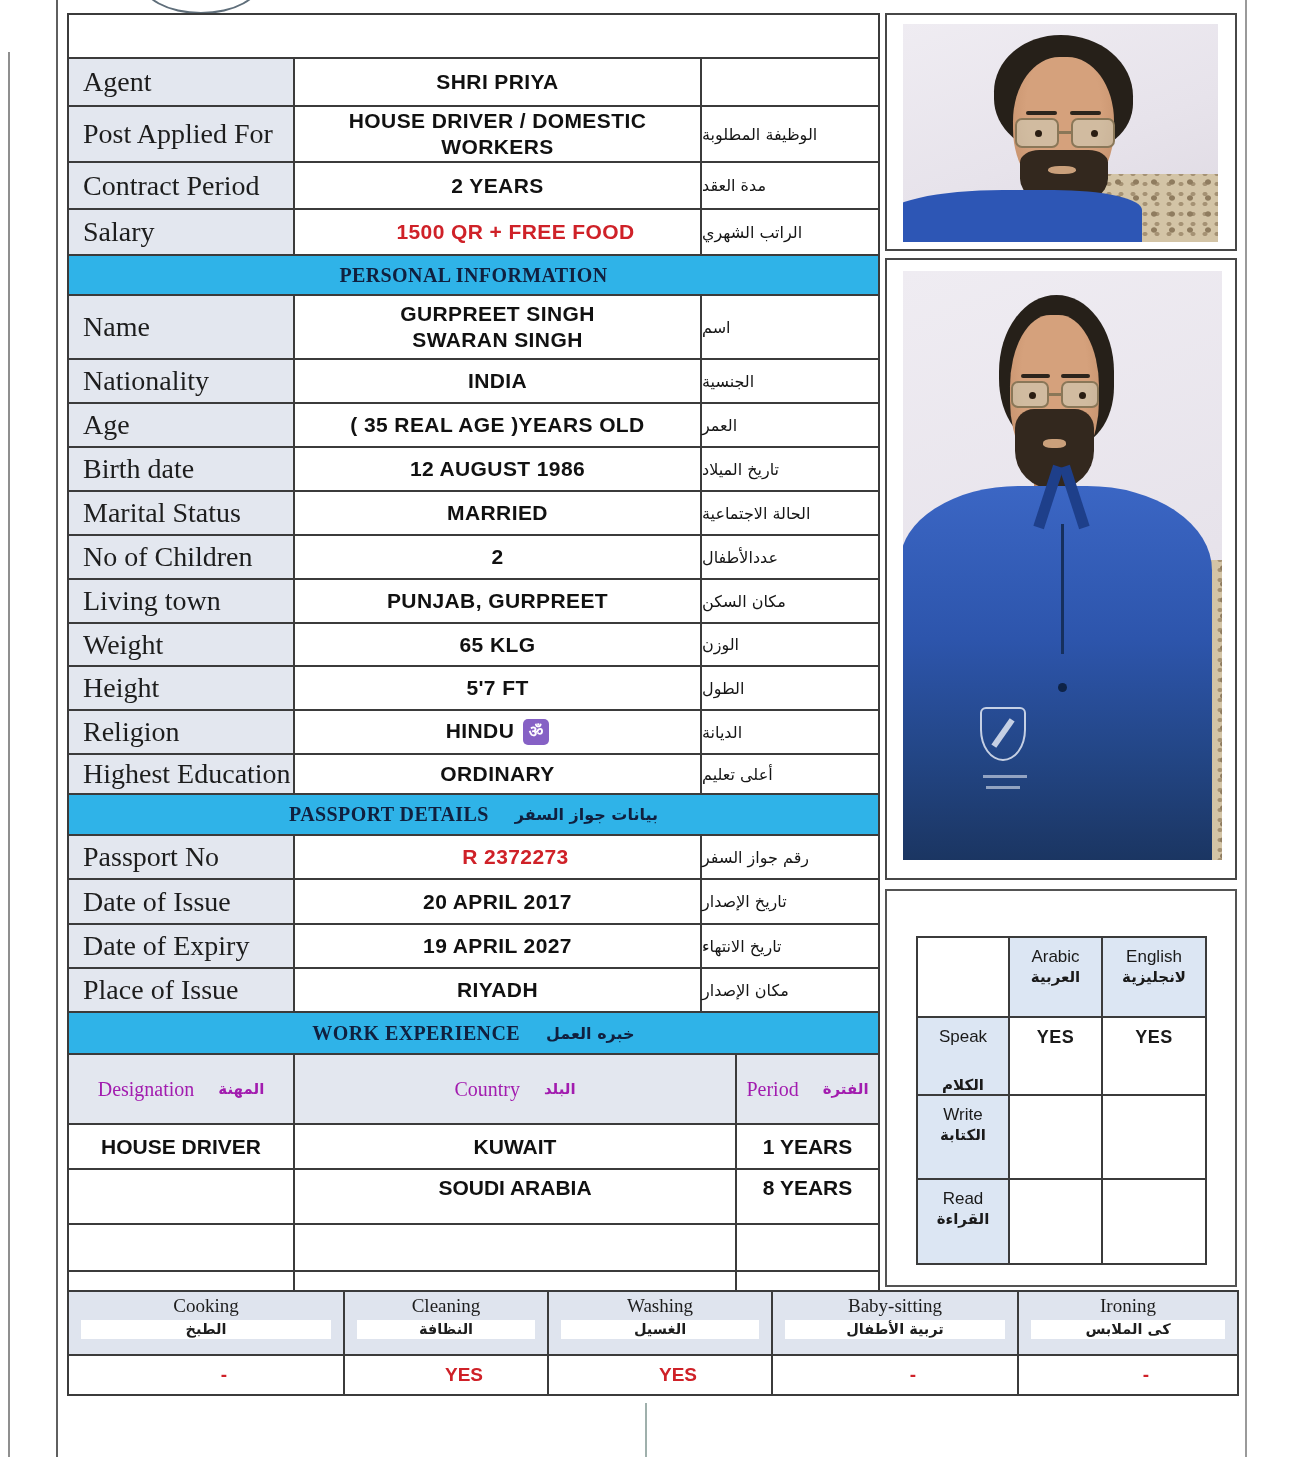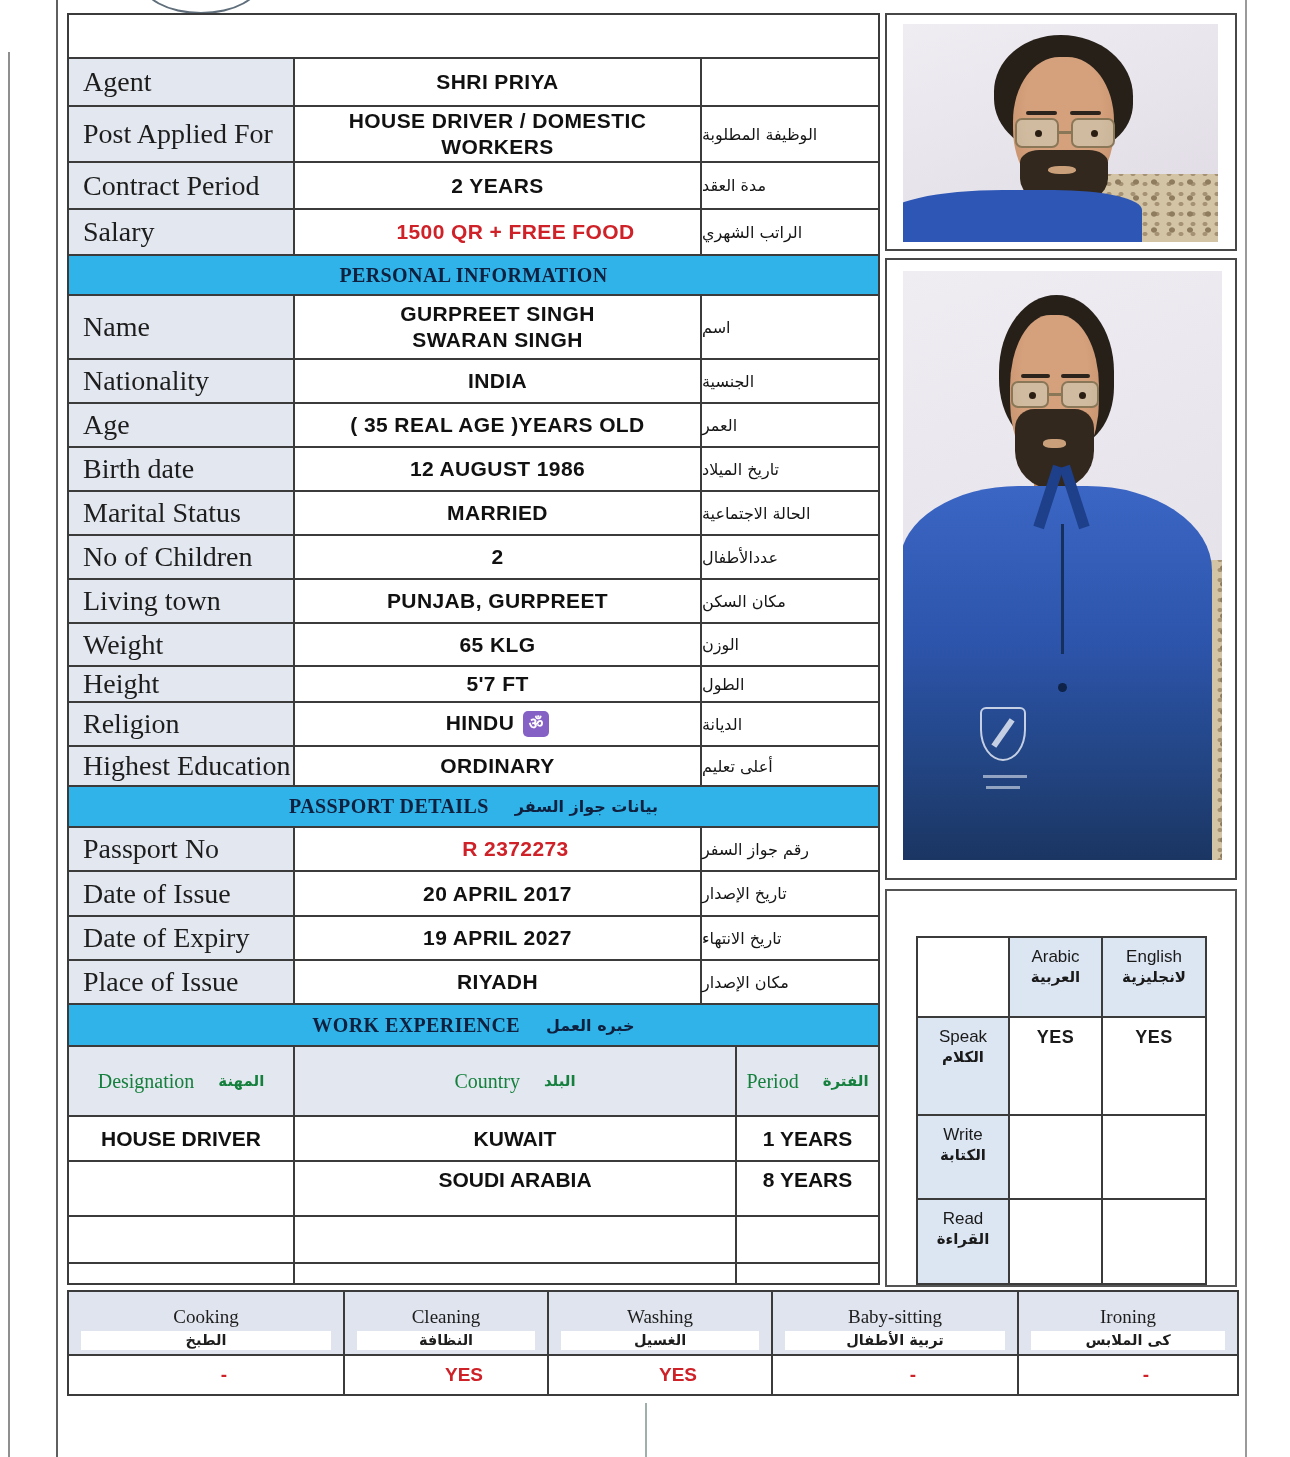--- a/index.html
+++ b/index.html
@@ -33,21 +33,21 @@
     font-size:16px; color:#151515; }
   .red { color:#cf2128;margin-left:36px; }
   .m-row.section { background:#2fb3e8; justify-content:center; align-items:center;
     font-family:"Liberation Serif", serif; font-weight:bold; font-size:20px; color:#10203f;
     letter-spacing:.4px; gap:26px; }
   .m-row.section .ar { font-family:"DejaVu Sans", sans-serif; font-size:16px; font-weight:bold; }
   .om-badge { display:inline-block; width:26px; height:26px; margin-left:9px; border-radius:5px;
     background:#8661c5; color:#fff; font-size:16px; line-height:26px; text-align:center;
     font-family:"DejaVu Sans", sans-serif; vertical-align:middle; }
   .we-head .cell { display:flex; align-items:center; justify-content:center; gap:24px;
-    background:#e3e7ef; font-family:"Liberation Serif", serif; font-size:20px; color:#15803d; }
+    background:#e3e7ef; font-family:"Liberation Serif", serif; font-size:20px; color:#a21caf; }
   .we-head .ar, .work-ar { font-family:"DejaVu Sans", sans-serif; font-size:15px; font-weight:bold; }
   .we-cell { display:flex; align-items:center; justify-content:center; text-align:center;
     font-weight:bold; font-size:21px; color:#111; }
   .bd-r { border-right:2px solid #3b3b3b; }
   .w-desig { width:226px; } .w-country { flex:1; } .w-period { width:141px; }
 
   
   .photo-frame { position:absolute; left:885px; width:352px; border:2px solid #474747; background:#fff; }
   .pf1 { top:13px; height:238px; }
   .pf2 { top:258px; height:622px; }
@@ -102,30 +102,30 @@
   .lang-table { position:absolute; left:29px; top:45px; width:291px;
     border:2px solid #3b3b3b; display:grid; grid-template-columns:92px 93px 1fr; }
   .lt-cell { border-right:2px solid #3b3b3b; border-bottom:2px solid #3b3b3b;
     display:flex; flex-direction:column; align-items:center; padding-top:9px;
     font-size:17px; color:#1a1a1a; background:#fff; }
   .lt-cell:nth-child(3n) { border-right:none; }
   .lt-cell.last-row { border-bottom:none; }
   .lt-cell.shade { background:#dce6f3; }
   .lt-cell .ar { font-family:"DejaVu Sans", sans-serif; font-weight:bold; font-size:15px; margin-top:1px; }
   .lt-cell .yes { font-weight:bold; font-size:18px; letter-spacing:.5px; }
-  .lt-h { height:80px; } .lt-r1 { height:98px; } .lt-r2 { height:84px; } .lt-r3 { height:83px; }
+  .lt-h { height:80px; } .lt-r1 { height:78px;justify-content:space-between; } .lt-r2 { height:84px; } .lt-r3 { height:83px; }
 
   
   .skills-table { position:absolute; left:67px; top:1290px; width:1172px;
     border:2px solid #3b3b3b; background:#fff; }
   .sk-head { display:grid; grid-template-columns:276px 204px 224px 246px 1fr;
     border-bottom:2px solid #3b3b3b; }
   .sk-vals { display:grid; grid-template-columns:276px 204px 224px 246px 1fr; }
   .sk-hcell { background:#dfe4ee; border-right:2px solid #3b3b3b; height:62px;
-    text-align:center; padding-top:14px; font-family:"Liberation Serif", serif;
+    text-align:center; padding-top:3px; font-family:"Liberation Serif", serif;
     font-size:19px; color:#1d1d1d; }
   .sk-hcell:last-child, .sk-vcell:last-child { border-right:none; }
   .sk-hcell .ar-box { margin:3px 12px 0; background:#fff; padding:1px 0 2px;
     font-family:"DejaVu Sans", sans-serif; font-size:14.5px; font-weight:bold; }
   .sk-vcell { border-right:2px solid #3b3b3b; height:38px; display:flex;
     align-items:center; justify-content:center; font-weight:bold; font-size:19px; }
 </style>
 </head>
 <body>
 
@@ -215,21 +215,21 @@
       <div class="c-value">PUNJAB, GURPREET</div>
       <div class="c-arabic">مكان السكن</div>
     </div>
 
     <div class="m-row" style="height:43px">
       <div class="c-label">Weight</div>
       <div class="c-value">65 KLG</div>
       <div class="c-arabic">الوزن</div>
     </div>
 
-    <div class="m-row" style="height:36px">
+    <div class="m-row" style="height:44px">
       <div class="c-label">Height</div>
       <div class="c-value">5'7 FT</div>
       <div class="c-arabic">الطول</div>
     </div>
 
     <div class="m-row" style="height:44px">
       <div class="c-label">Religion</div>
       <div class="c-value">
         <div>
           <span>HINDU</span><span class="om-badge">ॐ</span>

